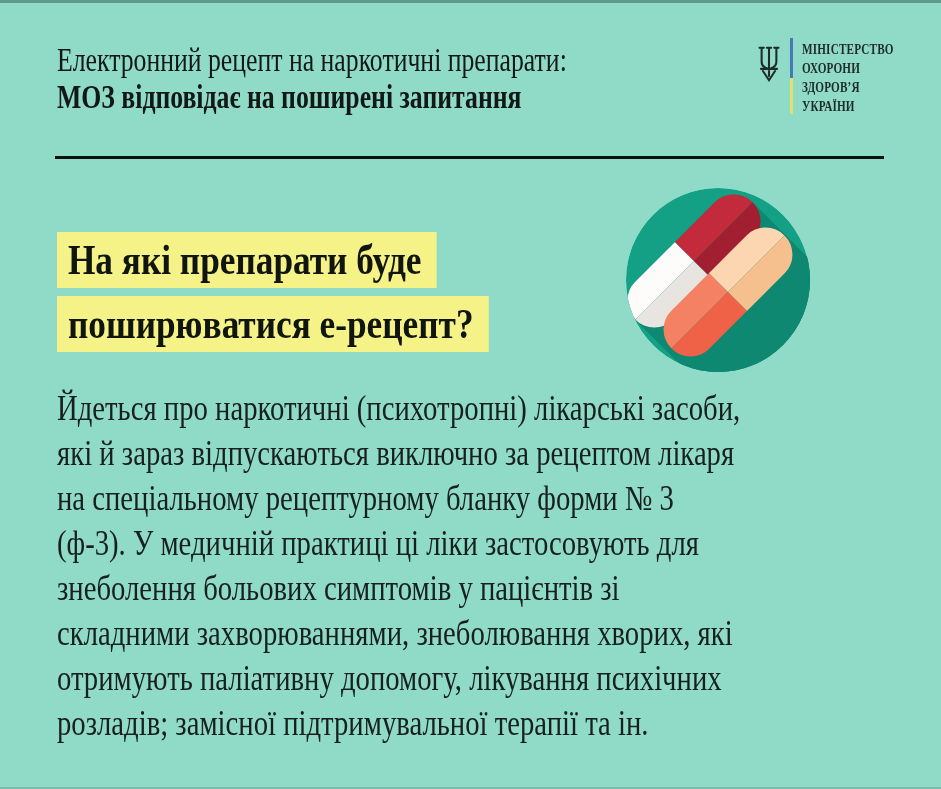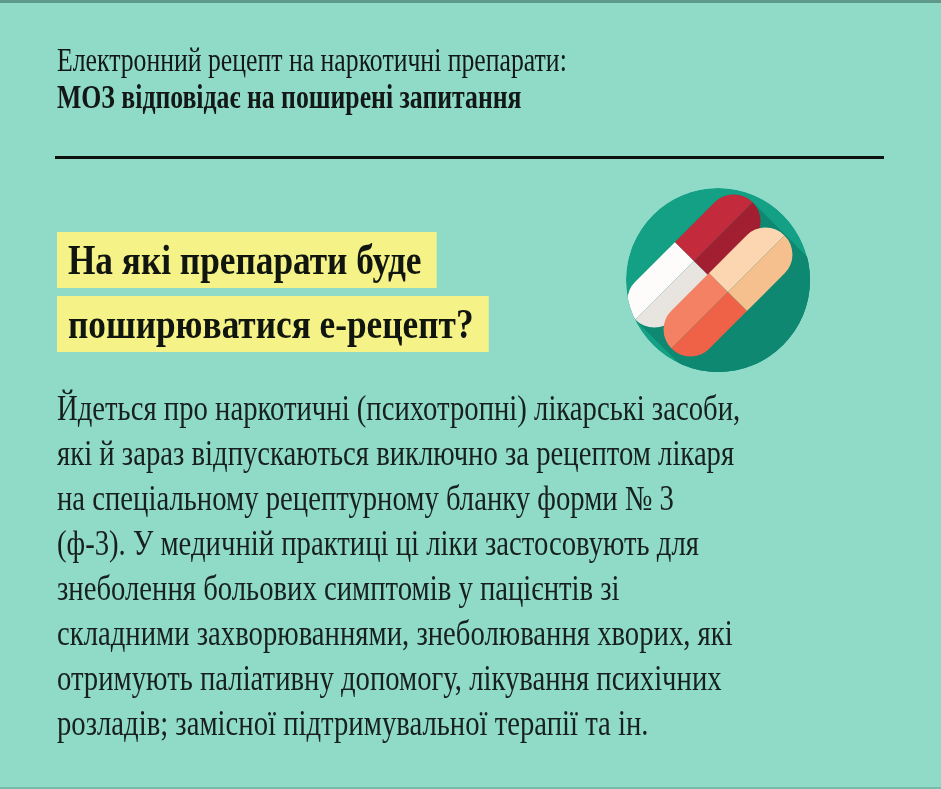--- a/index.html
+++ b/index.html
@@ -67,20 +67,38 @@
 
 <div class="card">
   <div class="edge-top"></div>
   <div class="edge-bottom"></div>
 
   <div class="header">
     <div class="header-line1">Електронний рецепт на наркотичні препарати:</div>
     <div class="header-line2">МОЗ відповідає на поширені запитання</div>
   </div>
 
+  <div class="logo">
+    <svg class="logo-trident" viewBox="0 0 24 34" fill="none" stroke="#1e2b27" stroke-width="1.9" stroke-linecap="round">
+      <path d="M3.2 2 h4 M16.8 2 h4 M10 2 h4"></path>
+      <path d="M5.2 2.5 v12.5 q0 4.5 4.6 5.8"></path>
+      <path d="M18.8 2.5 v12.5 q0 4.5 -4.6 5.8"></path>
+      <path d="M12 2.5 v19.5"></path>
+      <path d="M4.6 21.5 h14.8"></path>
+      <path d="M6.4 23.5 L12 32 L17.6 23.5"></path>
+      <path d="M12 23.5 v4.5"></path>
+    </svg>
+    <div class="logo-bar"></div>
+    <div class="logo-text">
+      <div>МІНІСТЕРСТВО</div>
+      <div>ОХОРОНИ</div>
+      <div>ЗДОРОВ’Я</div>
+      <div>УКРАЇНИ</div>
+    </div>
+  </div>
 
   <div class="divider"></div>
 
   <div class="headline-line first">На які препарати буде</div>
   <div class="headline-line second">поширюватися е-рецепт?</div>
 
   <svg class="pills" viewBox="0 0 184 184">
     <defs>
       <clipPath id="circ">
           <circle cx="92" cy="92" r="92"></circle>

